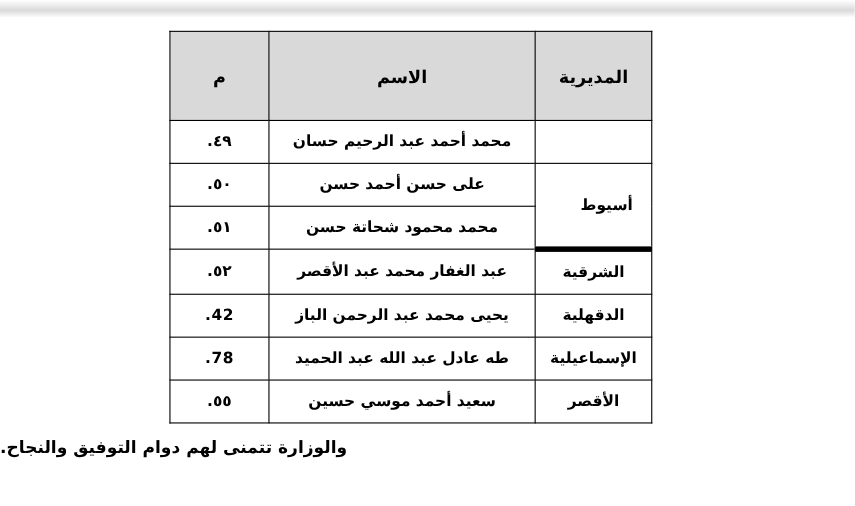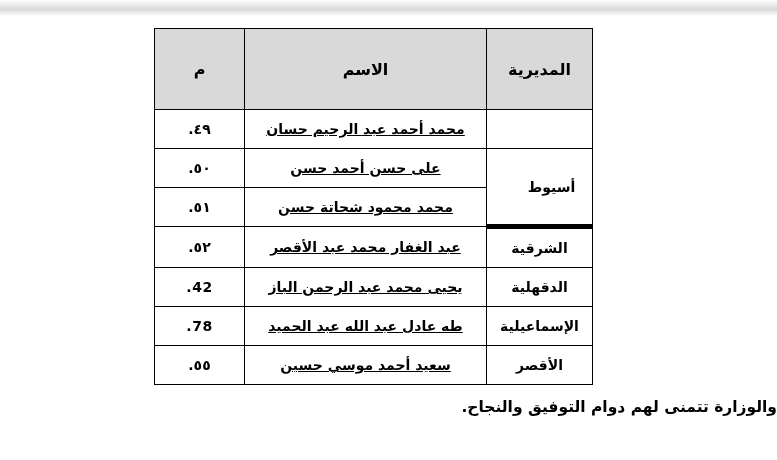--- a/index.html
+++ b/index.html
@@ -77,38 +77,38 @@
     padding-top: 8px;
     font-size: 15px;
   }
 
   
   #names-table tbody td {
     height: 38px;
     font-size: 14px;
   }
   td.cell-num  { font-size: 15px; letter-spacing: 0.5px; }
-  td.cell-name { font-size: 15px; text-decoration: underline; }
+  td.cell-name { font-size: 15px; }
   td.cell-dir  { font-size: 14.5px; }
   td.cell-dir.narrow { font-size: 13px; }
 
   
   tr.thick-below > td,
   tr.thick-below > th {
     border-bottom: 5px solid #000000;
   }
   
 
   
   #footer-note {
     position: absolute;
     top: 383px;
     left: 0;
     width: 777px;
-    text-align: right;
+    text-align: left;
     font-size: 15.5px;
     font-weight: bold;
     color: #000000;
     direction: rtl;
     letter-spacing: 0px;
   }
 </style>
 </head>
 <body>
 

